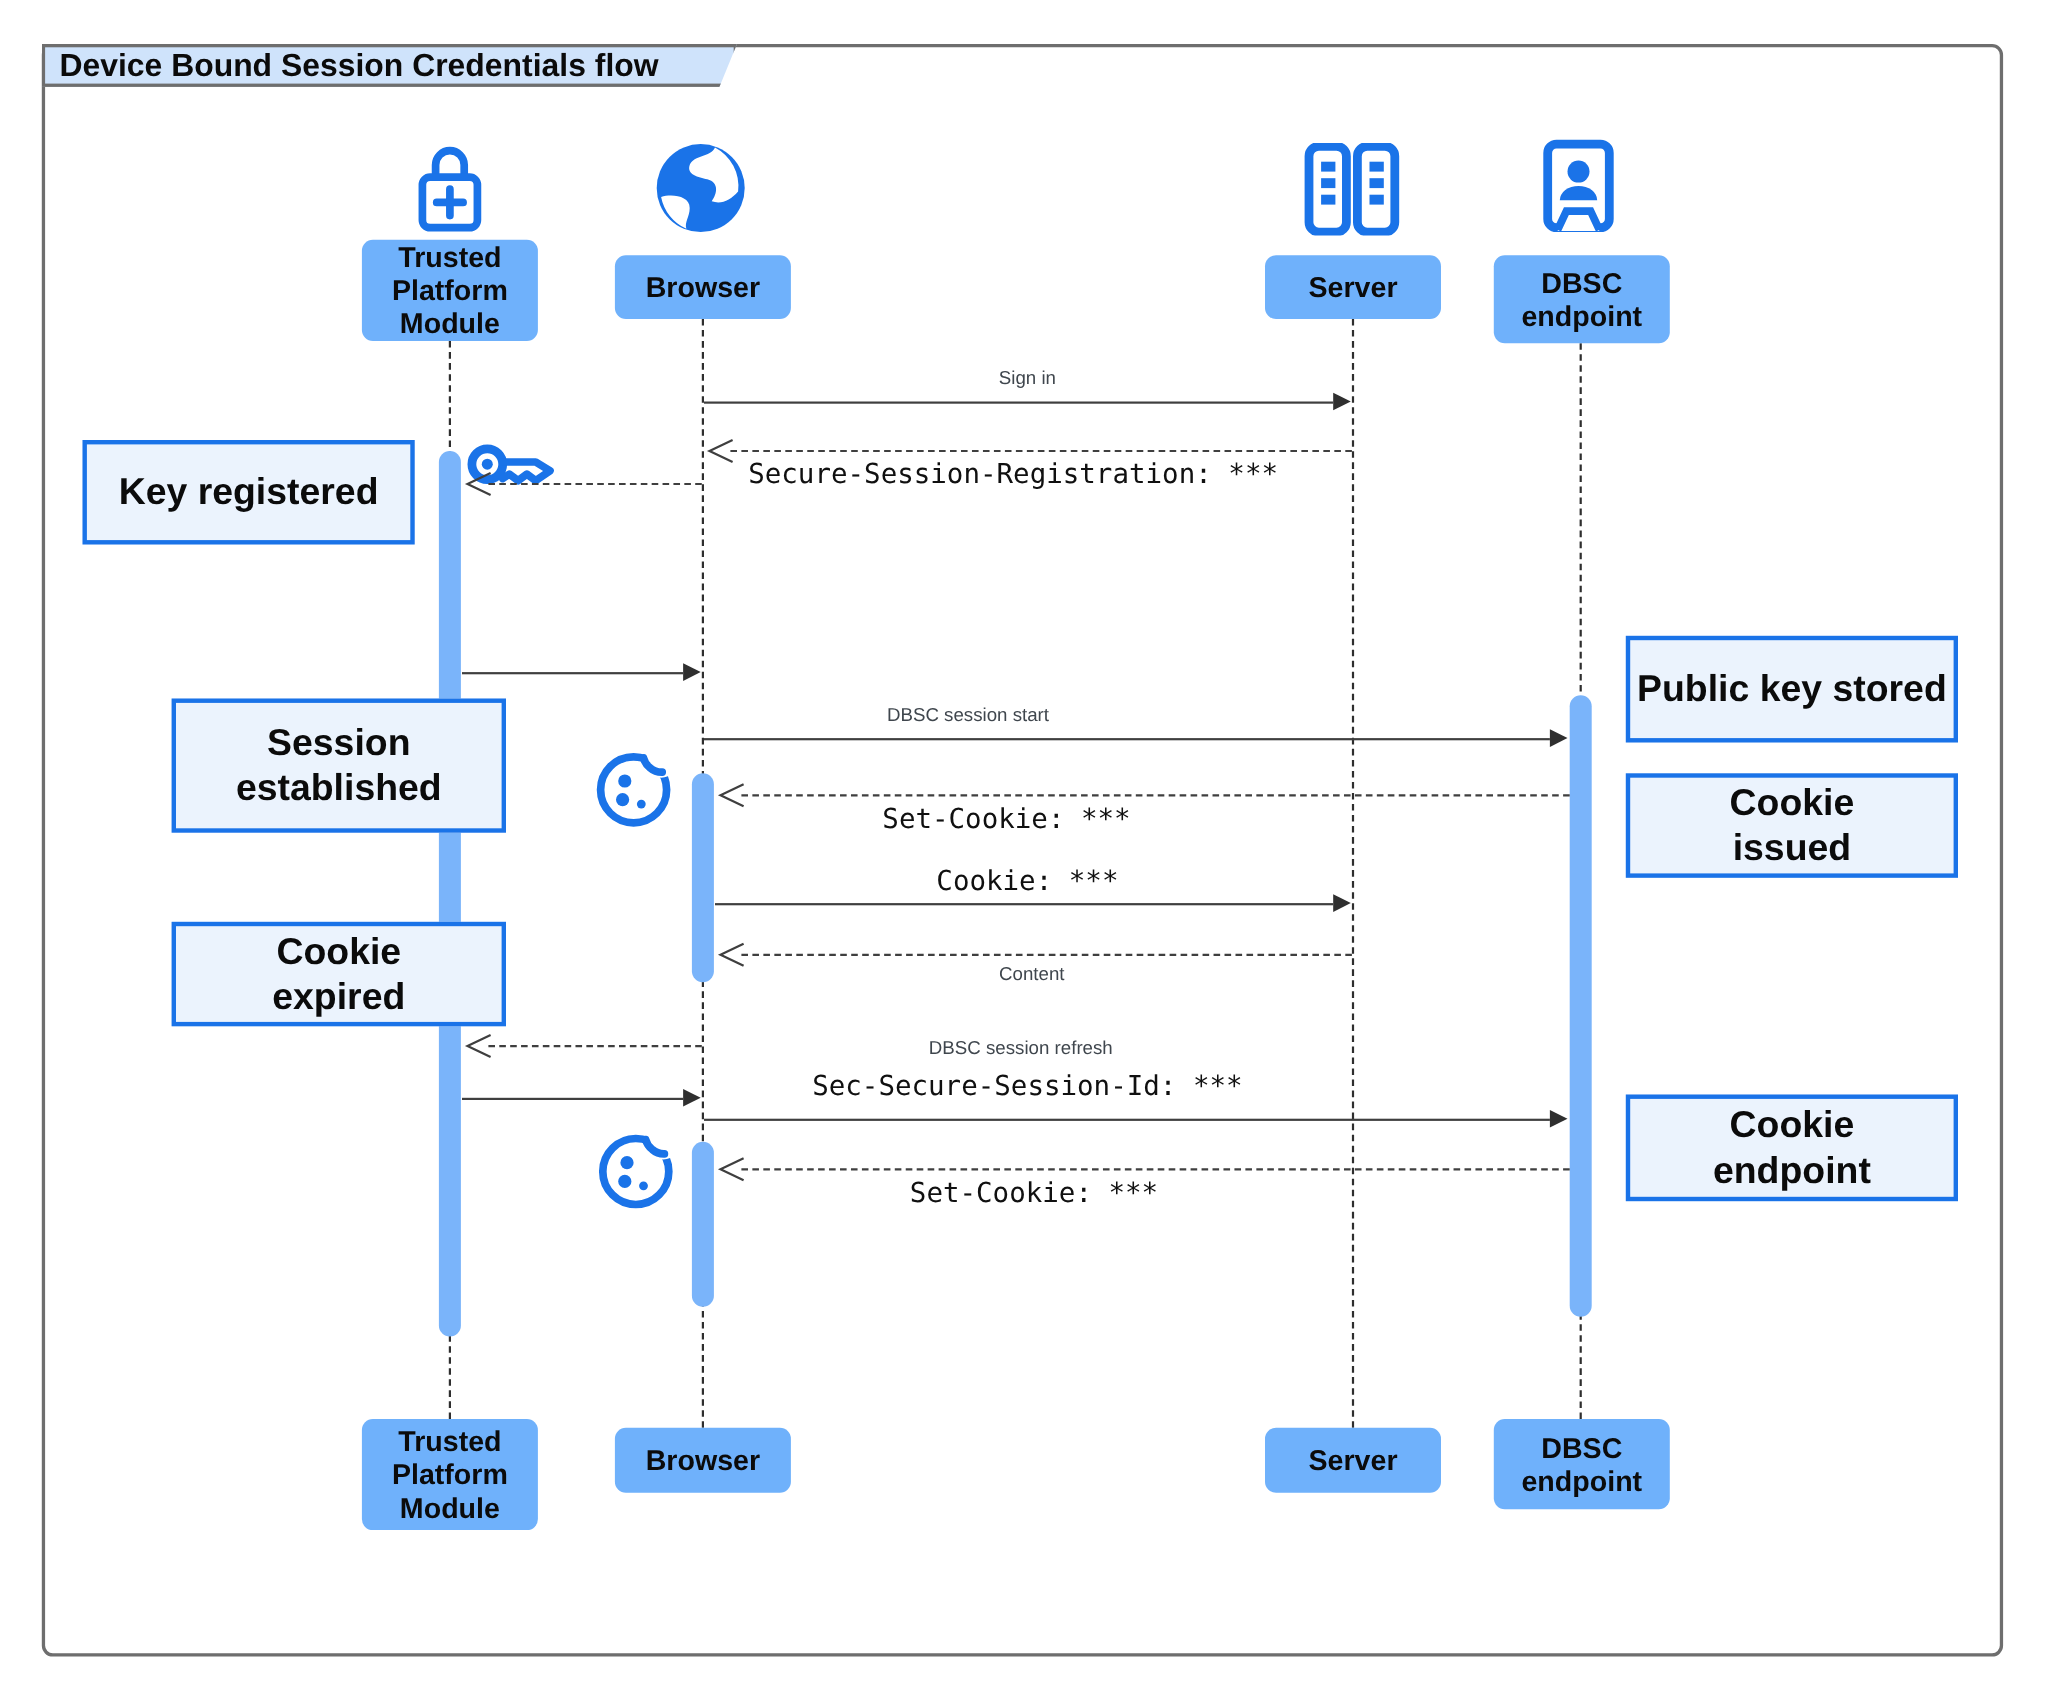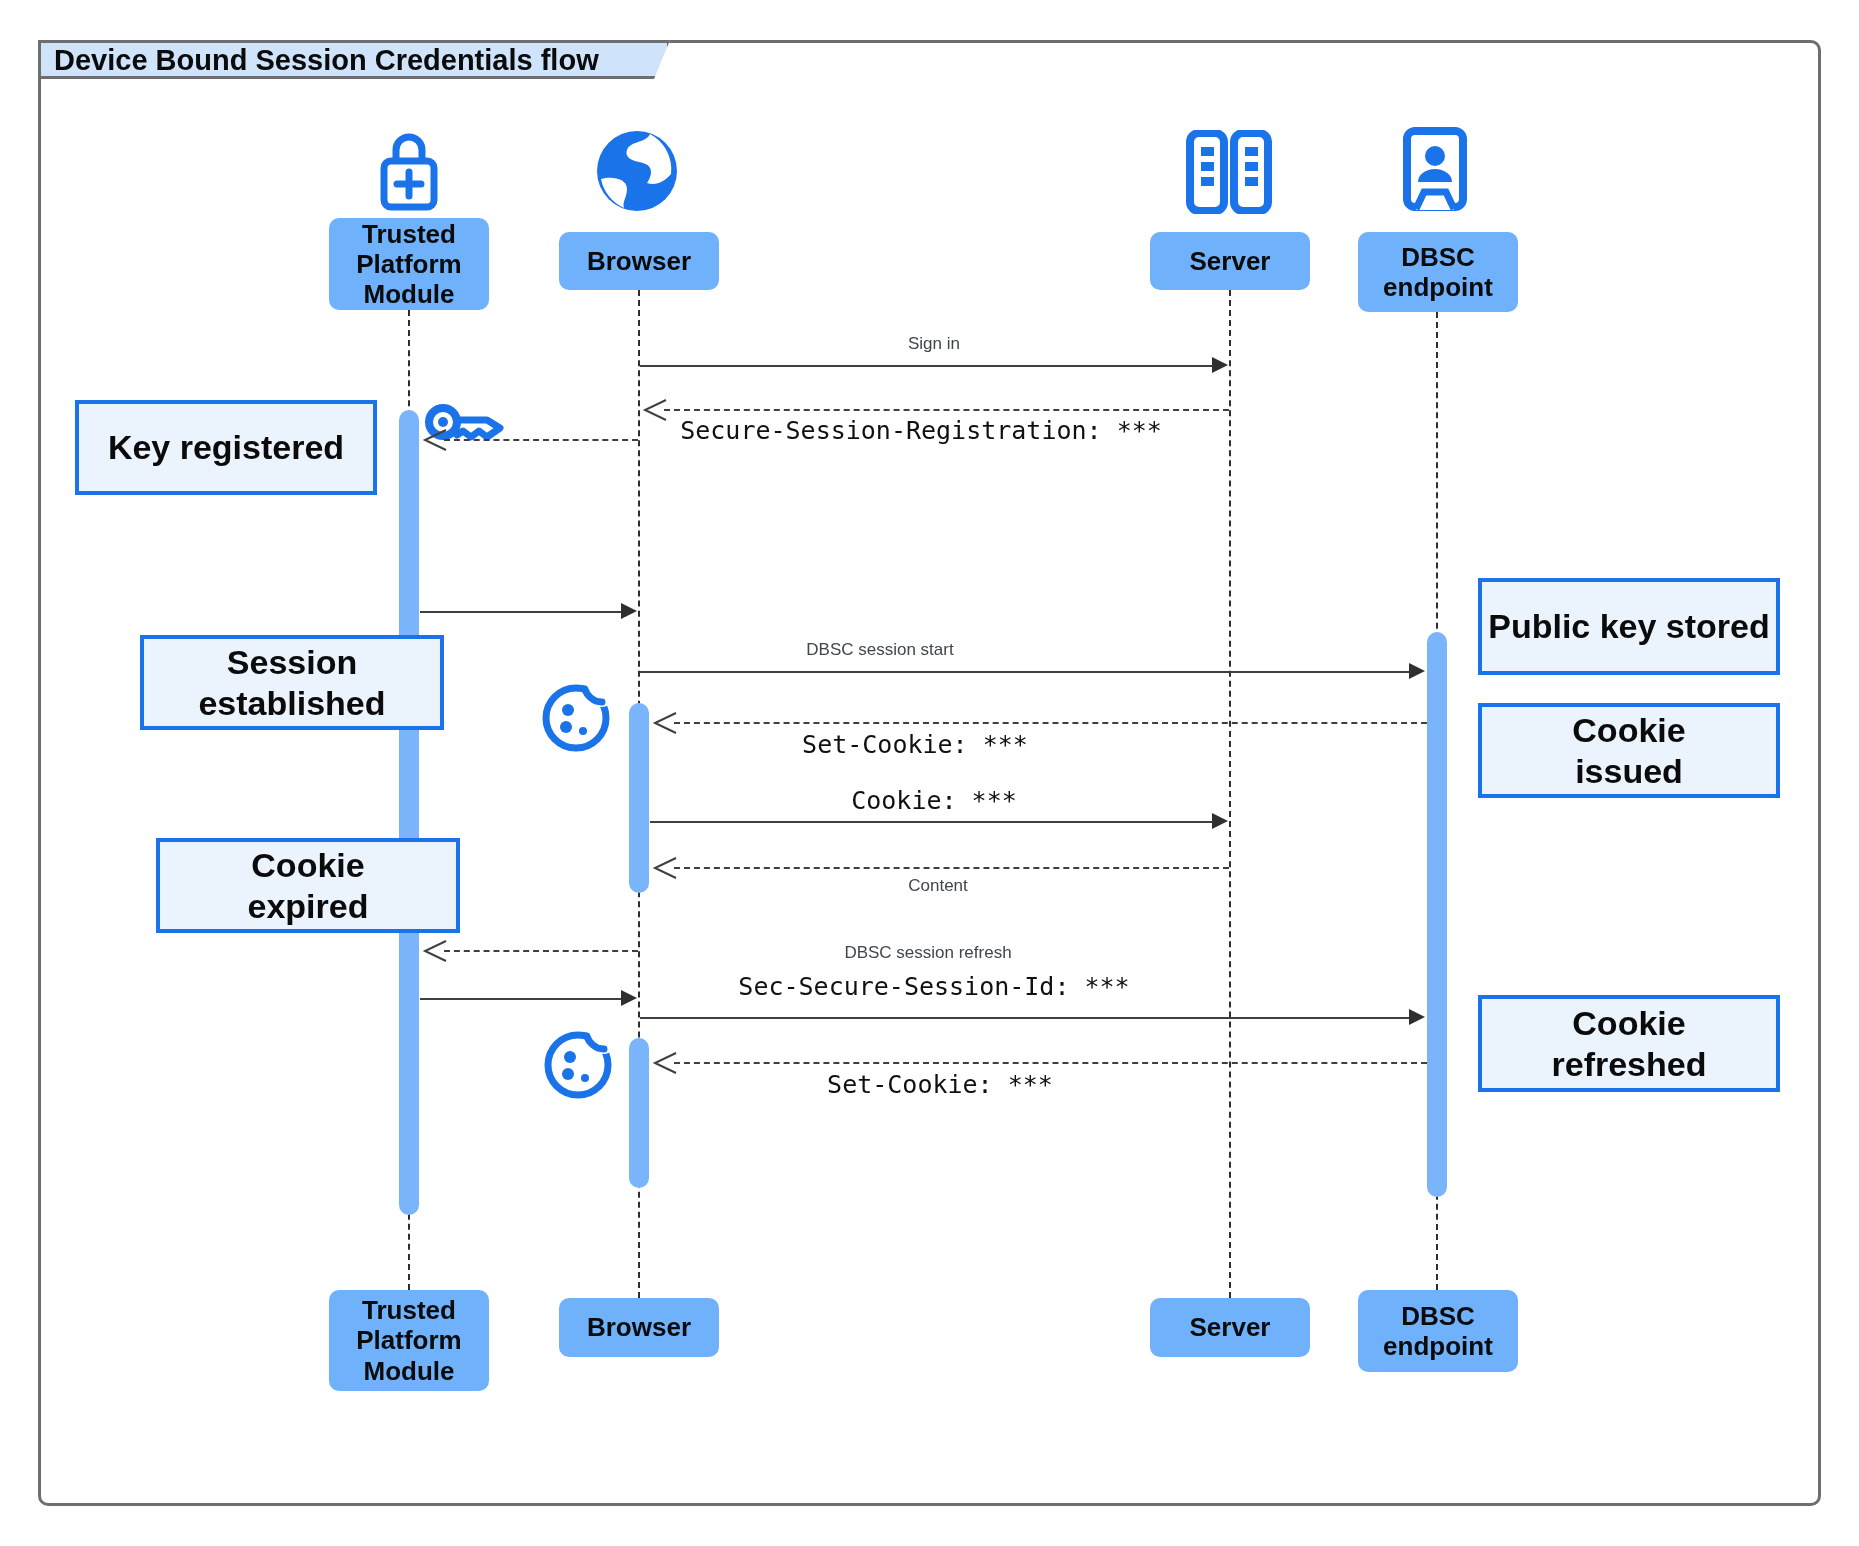--- a/index.html
+++ b/index.html
@@ -106,34 +106,34 @@
     <circle cx="60" cy="15" r="16" fill="#ffffff"></circle>
     <path d="M44,13 a16,16 0 0 0 6,9 a16,16 0 0 0 11,4" fill="none" stroke="#1a73e8" stroke-width="7" stroke-linecap="round"></path>
     <circle cx="27" cy="34" r="6" fill="#1a73e8"></circle>
     <circle cx="25" cy="51" r="6" fill="#1a73e8"></circle>
     <circle cx="42" cy="55" r="4" fill="#1a73e8"></circle>
   </svg>
 
   <div class="note" style="left:75px;top:400px;width:302px;height:95px;">
       <span>Key registered</span>
     </div>
-  <div class="note" style="left:140px;top:635px;width:304px;height:95px;">
+  <div class="note" style="left:156px;top:635px;width:304px;height:122px;">
       <span style="width:200px;">Session established</span>
     </div>
   <div class="note" style="left:156px;top:838px;width:304px;height:95px;">
       <span style="width:160px;">Cookie expired</span>
     </div>
   <div class="note" style="left:1478px;top:578px;width:302px;height:97px;">
       <span>Public key stored</span>
     </div>
   <div class="note" style="left:1478px;top:703px;width:302px;height:95px;">
       <span style="width:130px;">Cookie issued</span>
     </div>
   <div class="note" style="left:1478px;top:995px;width:302px;height:97px;">
-      <span style="width:180px;">Cookie refreshed</span>
+      <span style="width:180px;">Cookie endpoint</span>
     </div>
 
   <div class="lbl sans" style="left:684px;top:334px;width:500px;">Sign in</div>
   <div class="msg-line" style="left:640px;top:365px;width:572px;"></div>
   <div class="head-r" style="left:1212px;top:357px;"></div>
 
   <svg class="chev" style="left:642px;top:398px;" width="26" height="24" viewBox="0 0 26 24">
       <path d="M24,2 L3,12 L24,22" fill="none" stroke="#3f3f3f" stroke-width="2"></path>
     </svg>
   <div class="msg-line dashed" style="left:664px;top:409px;width:565px;"></div>

